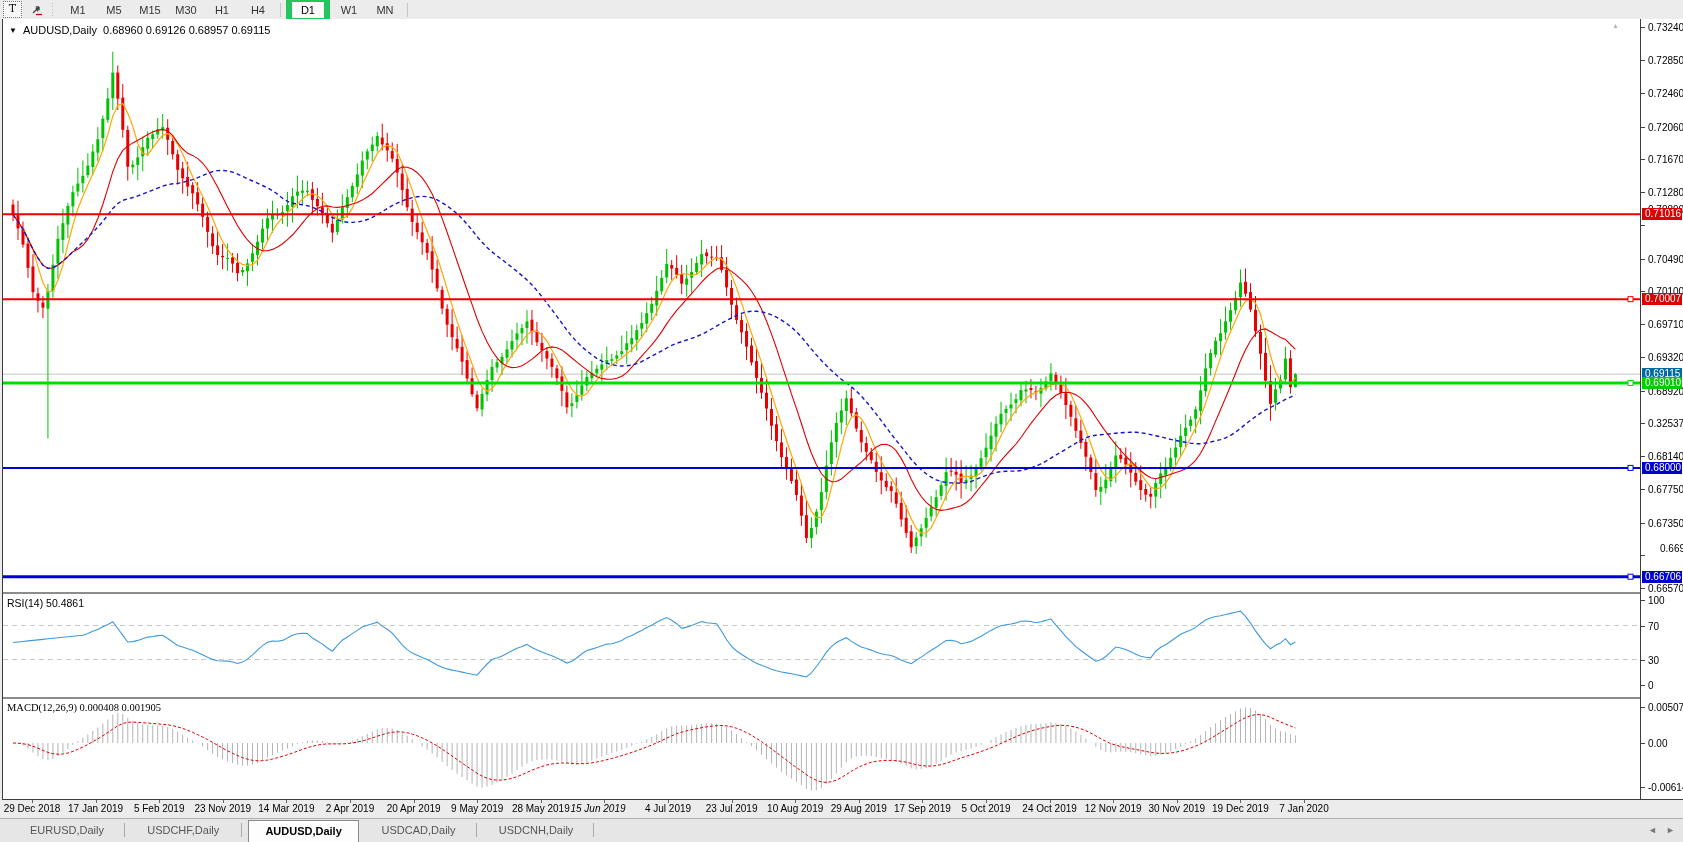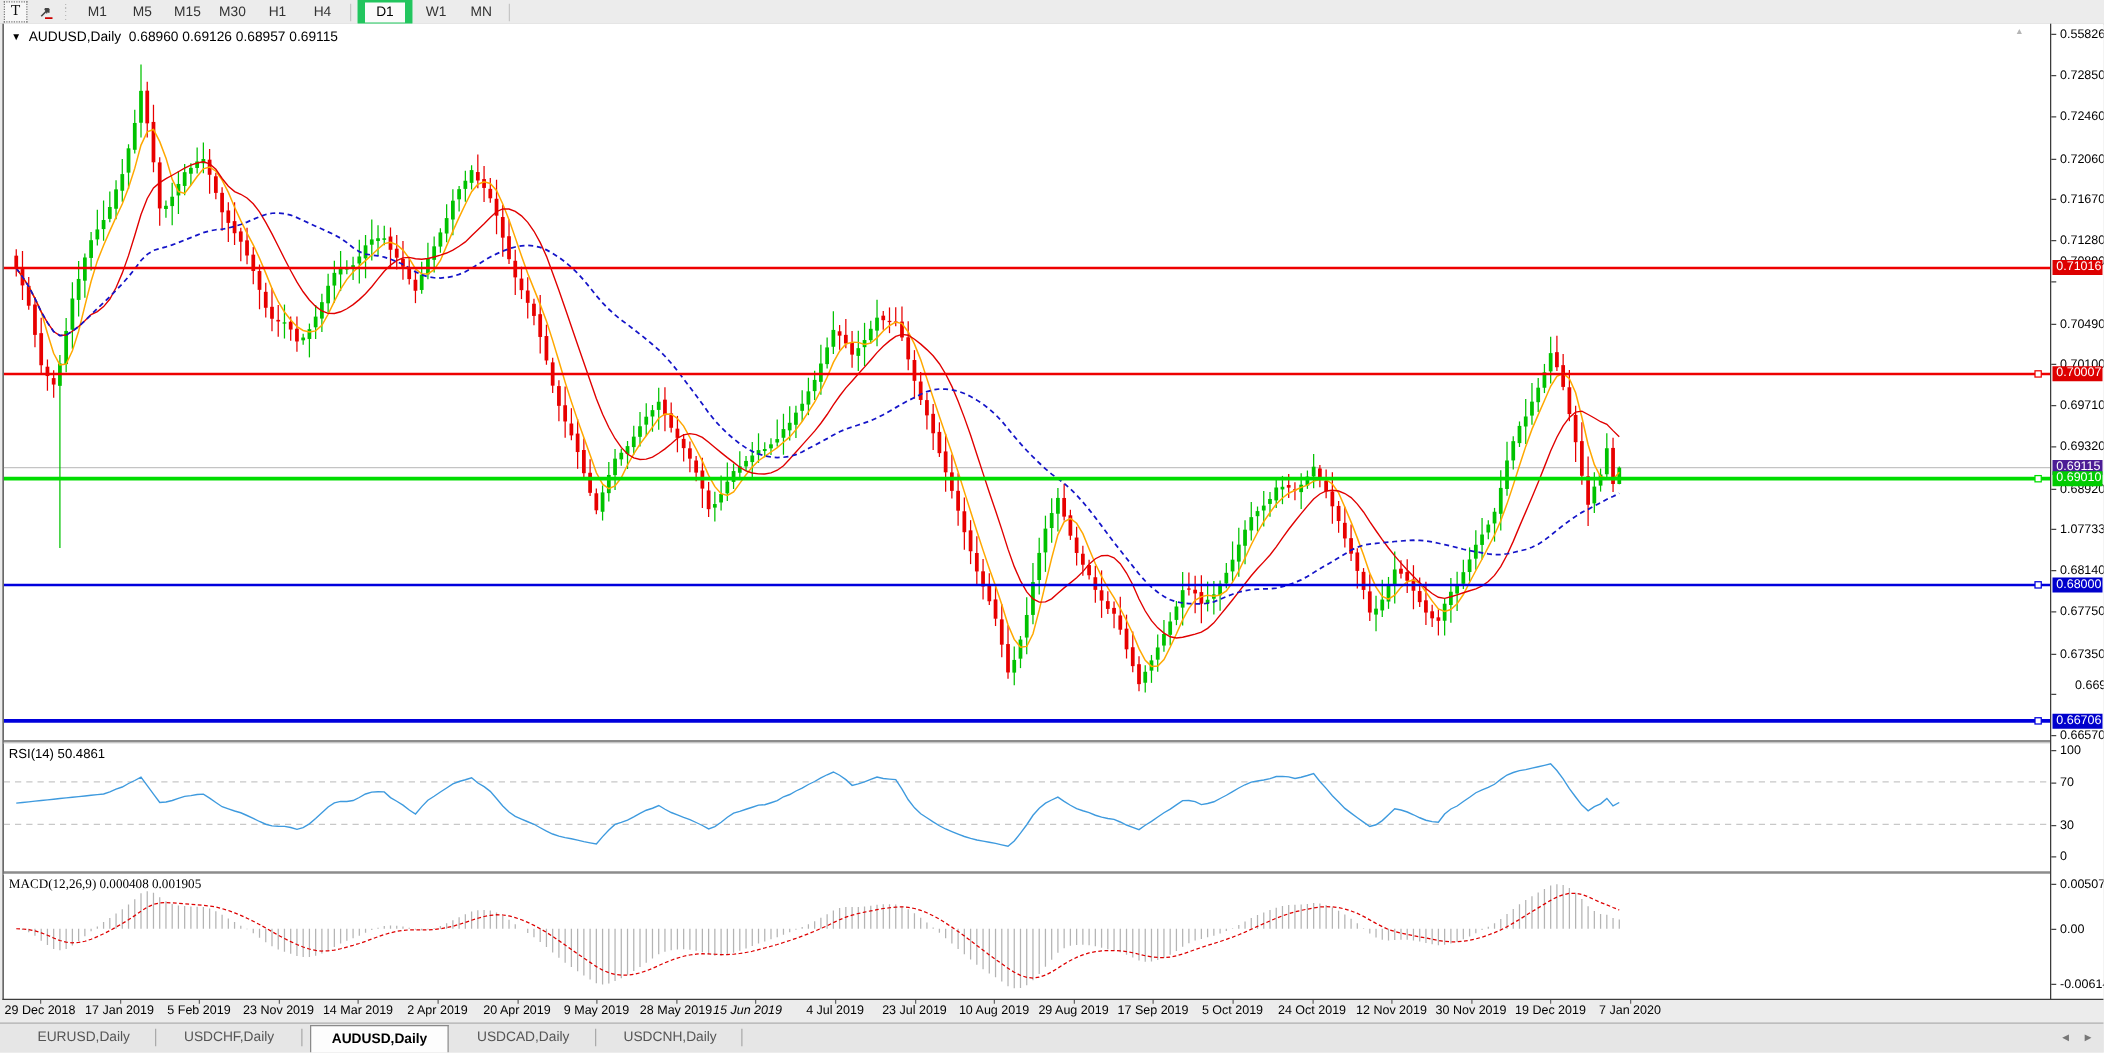--- a/index.html
+++ b/index.html
@@ -888,21 +888,21 @@
         <line x1="1267.48" y1="44" x2="1267.48" y2="25.95737601907021" stroke="#b4b4b4" stroke-width="1"></line>
         <line x1="1272.47" y1="44" x2="1272.47" y2="29.726582059662434" stroke="#b4b4b4" stroke-width="1"></line>
         <line x1="1277.46" y1="44" x2="1277.46" y2="32.19171862069941" stroke="#b4b4b4" stroke-width="1"></line>
         <line x1="1282.45" y1="44" x2="1282.45" y2="32.843301754039025" stroke="#b4b4b4" stroke-width="1"></line>
         <line x1="1287.44" y1="44" x2="1287.44" y2="35.40447142541334" stroke="#b4b4b4" stroke-width="1"></line>
         <line x1="1292.43" y1="44" x2="1292.43" y2="36.63213801779645" stroke="#b4b4b4" stroke-width="1"></line>
         <polyline points="10.0,44.0 15.0,44.2 20.0,44.7 25.0,45.7 30.0,47.3 35.0,49.2 39.9,51.4 44.9,53.4 49.9,54.7 54.9,55.2 59.9,55.0 64.9,54.0 69.9,52.4 74.9,50.3 79.9,48.0 84.9,45.5 89.8,42.7 94.8,39.9 99.8,36.8 104.8,33.5 109.8,30.0 114.8,26.8 119.8,24.5 124.8,23.3 129.8,23.1 134.8,23.3 139.7,23.7 144.7,24.1 149.7,24.5 154.7,24.9 159.7,25.3 164.7,25.8 169.7,26.6 174.7,27.9 179.7,29.4 184.7,31.3 189.6,33.3 194.6,35.6 199.6,38.0 204.6,40.6 209.6,43.4 214.6,46.3 219.6,49.2 224.6,51.8 229.6,54.3 234.6,56.6 239.5,58.6 244.5,60.2 249.5,61.3 254.5,61.8 259.5,61.7 264.5,61.1 269.5,60.0 274.5,58.7 279.5,57.3 284.4,55.8 289.4,54.1 294.4,52.2 299.4,50.4 304.4,48.7 309.4,47.3 314.4,46.1 319.4,45.3 324.4,44.9 329.4,44.9 334.4,44.9 339.3,44.9 344.3,44.6 349.3,44.0 354.3,43.1 359.3,42.0 364.3,40.5 369.3,38.9 374.3,37.2 379.3,35.6 384.3,34.2 389.2,33.3 394.2,32.8 399.2,33.0 404.2,33.7 409.2,35.1 414.2,36.8 419.2,38.9 424.2,41.3 429.2,44.0 434.2,46.9 439.1,50.1 444.1,53.5 449.1,57.0 454.1,60.6 459.1,64.1 464.1,67.5 469.1,70.9 474.1,74.3 479.1,77.1 484.1,79.2 489.0,80.6 494.0,81.1 499.0,81.1 504.0,80.5 509.0,79.3 514.0,77.7 519.0,75.7 524.0,73.4 529.0,71.2 534.0,69.2 538.9,67.5 543.9,66.0 548.9,65.0 553.9,64.3 558.9,64.0 563.9,64.1 568.9,64.4 573.9,64.7 578.9,64.7 583.9,64.4 588.8,63.8 593.8,63.0 598.8,62.0 603.8,60.7 608.8,59.4 613.8,58.0 618.8,56.6 623.8,55.0 628.8,53.4 633.8,51.7 638.7,49.9 643.7,48.0 648.7,46.0 653.7,43.8 658.7,41.6 663.7,39.1 668.7,36.8 673.7,34.7 678.7,33.1 683.6,31.8 688.6,30.7 693.6,29.7 698.6,28.7 703.6,27.8 708.6,27.2 713.6,26.7 718.6,26.5 723.6,26.9 728.6,27.8 733.6,29.3 738.5,31.2 743.5,33.6 748.5,36.3 753.5,39.4 758.5,42.7 763.5,46.2 768.5,49.8 773.5,53.6 778.5,57.4 783.5,61.2 788.4,64.9 793.4,68.5 798.4,72.0 803.4,75.6 808.4,78.8 813.4,81.3 818.4,82.9 823.4,83.4 828.4,82.7 833.4,81.1 838.3,78.6 843.3,75.5 848.3,72.3 853.3,69.4 858.3,66.9 863.3,64.9 868.3,63.3 873.3,62.3 878.3,61.7 883.3,61.4 888.2,61.4 893.2,61.7 898.2,62.3 903.2,63.2 908.2,64.4 913.2,65.6 918.2,66.5 923.2,67.0 928.2,67.1 933.2,66.6 938.1,65.6 943.1,64.2 948.1,62.5 953.1,60.7 958.1,59.0 963.1,57.3 968.1,55.8 973.1,54.2 978.1,52.5 983.1,50.7 988.0,48.8 993.0,46.7 998.0,44.4 1003.0,42.1 1008.0,39.9 1013.0,37.7 1018.0,35.6 1023.0,33.7 1028.0,32.0 1033.0,30.5 1037.9,29.3 1042.9,28.3 1047.9,27.3 1052.9,26.6 1057.9,26.3 1062.9,26.5 1067.9,27.1 1072.9,28.2 1077.9,29.8 1082.9,31.7 1087.8,34.1 1092.8,36.9 1097.8,39.7 1102.8,42.3 1107.8,44.6 1112.8,46.2 1117.8,47.5 1122.8,48.6 1127.8,49.5 1132.8,50.5 1137.7,51.4 1142.7,52.4 1147.7,53.4 1152.7,54.1 1157.7,54.4 1162.7,54.4 1167.7,54.0 1172.7,53.2 1177.7,52.1 1182.7,50.7 1187.6,49.0 1192.6,47.1 1197.6,44.9 1202.6,42.4 1207.6,39.5 1212.6,36.5 1217.6,33.4 1222.6,30.3 1227.6,27.3 1232.5,24.3 1237.5,21.3 1242.5,18.7 1247.5,16.8 1252.5,15.7 1257.5,15.6 1262.5,16.5 1267.5,18.4 1272.5,20.7 1277.5,23.0 1282.5,24.9 1287.4,27.0 1292.4,29.0" fill="none" stroke="#dd0000" stroke-width="1" stroke-dasharray="3 2"></polyline>
       </svg>
 
     <div class="axis" id="axis">
-        <div class="tick" style="top: 3.30623px;">0.55826</div>
+        <div class="tick" style="top: 3.30623px;">0.73240</div>
         <div class="tickmark" style="top: 8.30623px;"></div>
         <div class="tick" style="top: 36.0986px;">0.72850</div>
         <div class="tickmark" style="top: 41.0986px;"></div>
         <div class="tick" style="top: 68.891px;">0.72460</div>
         <div class="tickmark" style="top: 73.891px;"></div>
         <div class="tick" style="top: 102.524px;">0.72060</div>
         <div class="tickmark" style="top: 107.524px;"></div>
         <div class="tick" style="top: 135.317px;">0.71670</div>
         <div class="tickmark" style="top: 140.317px;"></div>
         <div class="tick" style="top: 168.109px;">0.71280</div>
@@ -912,21 +912,21 @@
         <div class="tick" style="top: 234.535px;">0.70490</div>
         <div class="tickmark" style="top: 239.535px;"></div>
         <div class="tick" style="top: 267.327px;">0.70100</div>
         <div class="tickmark" style="top: 272.327px;"></div>
         <div class="tick" style="top: 300.119px;">0.69710</div>
         <div class="tickmark" style="top: 305.119px;"></div>
         <div class="tick" style="top: 332.912px;">0.69320</div>
         <div class="tickmark" style="top: 337.912px;"></div>
         <div class="tick" style="top: 366.545px;">0.68920</div>
         <div class="tickmark" style="top: 371.545px;"></div>
-        <div class="tick" style="top: 399.338px;">1.07733</div>
+        <div class="tick" style="top: 399.338px;">0.32537</div>
         <div class="tickmark" style="top: 404.338px;"></div>
         <div class="tick" style="top: 432.13px;">0.68140</div>
         <div class="tickmark" style="top: 437.13px;"></div>
         <div class="tick" style="top: 464.922px;">0.67750</div>
         <div class="tickmark" style="top: 469.922px;"></div>
         <div class="tick" style="top: 498.556px;">0.67350</div>
         <div class="tickmark" style="top: 503.556px;"></div>
         <div class="tick" style="top: 524px; margin-left: 12px;">0.66960</div>
         <div class="tickmark" style="top: 536.348px;"></div>
         <div class="tick" style="top: 564.14px;">0.66570</div>
@@ -940,21 +940,21 @@
         <div class="tick" style="top: 661px;">0</div>
         <div class="tickmark" style="top: 666px;"></div>
         <div class="tick" style="top: 683.001px;">0.005076</div>
         <div class="tickmark" style="top: 688.001px;"></div>
         <div class="tick" style="top: 719px;">0.00</div>
         <div class="tickmark" style="top: 724px;"></div>
         <div class="tick" style="top: 762.602px;">-0.006148</div>
         <div class="tickmark" style="top: 767.602px;"></div>
         <div class="plabel" style="top: 189.307px; background: rgb(221, 0, 0);">0.71016</div>
         <div class="plabel" style="top: 274.147px; background: rgb(221, 0, 0);">0.70007</div>
-        <div class="plabel" style="top: 349.149px; background: #4c1d95;">0.69115</div>
+        <div class="plabel" style="top: 349.149px; background: #0369a1;">0.69115</div>
         <div class="plabel" style="top: 357.978px; background: rgb(0, 204, 0);">0.69010</div>
         <div class="plabel" style="top: 442.902px; background: rgb(0, 0, 204);">0.68000</div>
         <div class="plabel" style="top: 551.705px; background: rgb(0, 0, 204);">0.66706</div>
       </div>
   </div>
 
   <div class="dates" id="dates">
       <div class="dlabel" style="left: 32px;">29 Dec 2018</div>
       <div class="dtick" style="left: 32px;"></div>
       <div class="dlabel" style="left: 95.6px;">17 Jan 2019</div>

